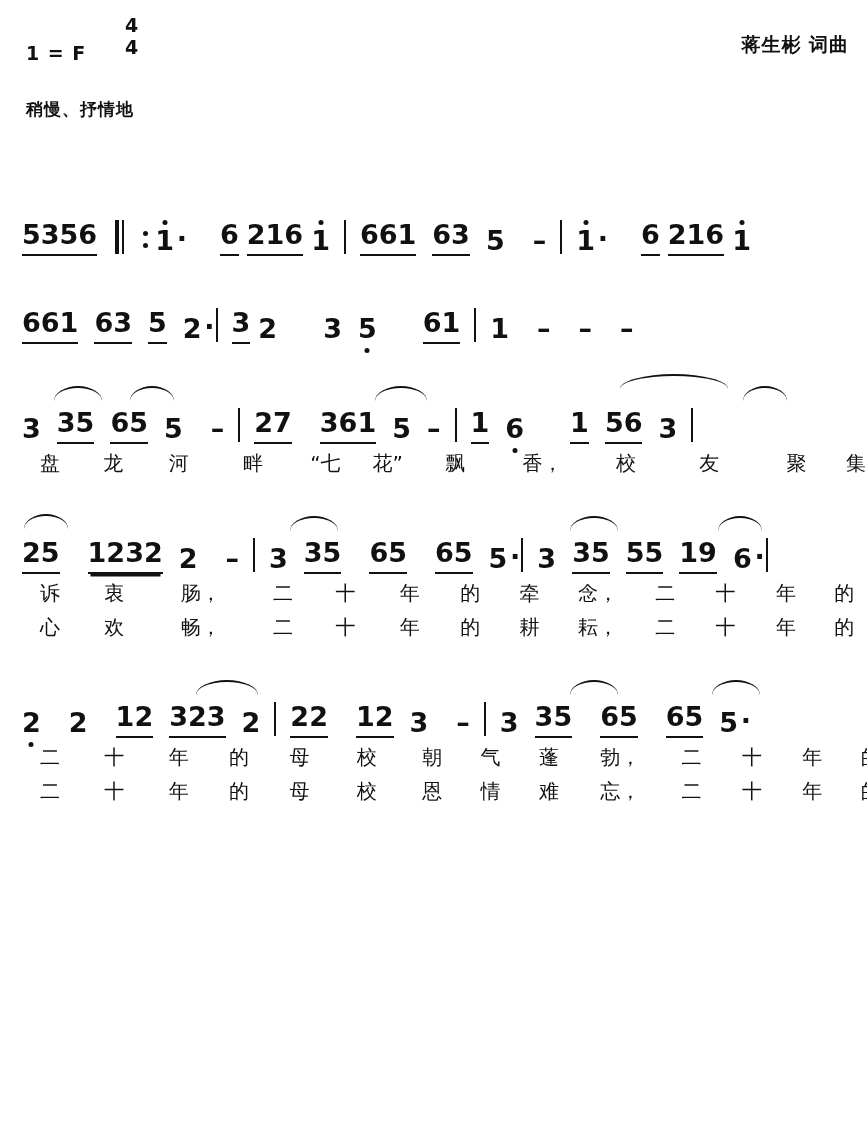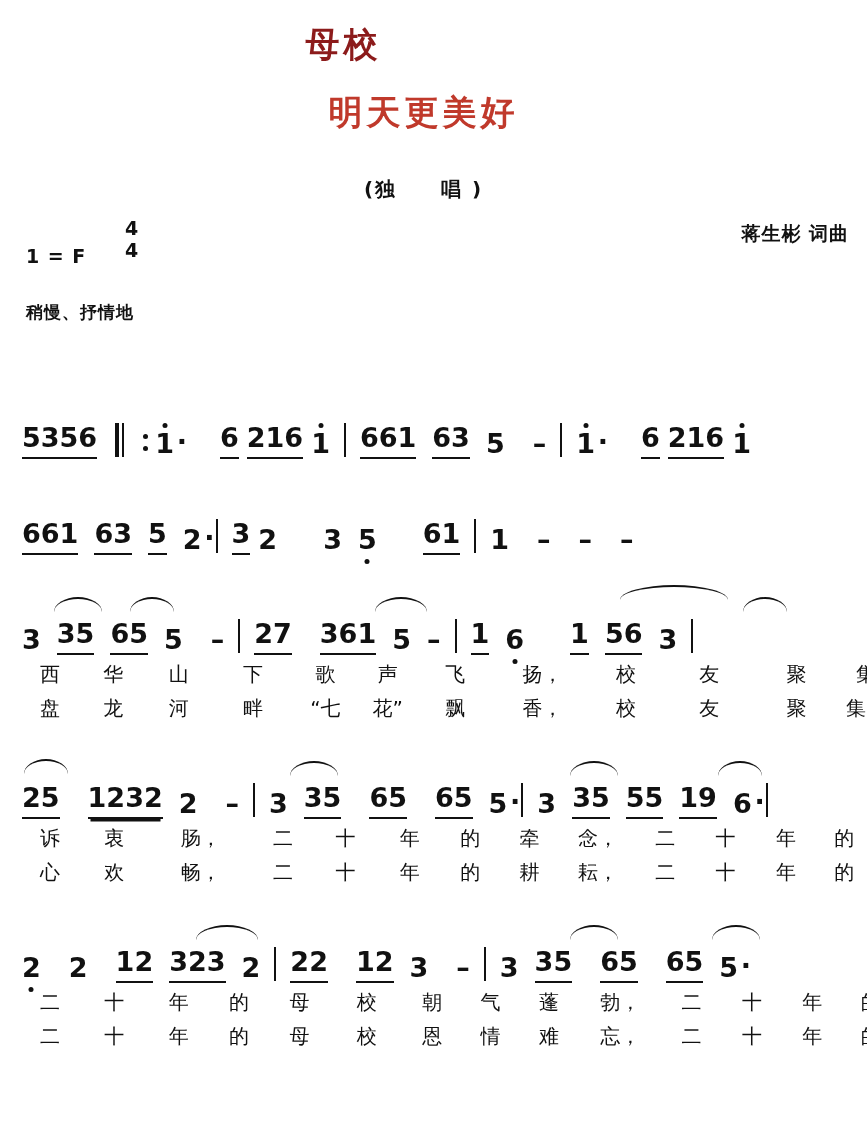--- a/index.html
+++ b/index.html
@@ -78,21 +78,21 @@
     font-weight: bold;
     font-size: 19px;
     text-align: center;
     line-height: 22px;
   }
   .meter .num { display: block; }
   .meter .den { display: block; }
   .composer {
     position: absolute;
     right: 18px;
-    top: 6px;
+    top: 20px;
     font-family: "DejaVu Sans", sans-serif;
     font-weight: bold;
     font-size: 19px;
     letter-spacing: 1px;
   }
   .tempo {
     position: absolute;
     left: 26px;
     top: 86px;
     font-family: "DejaVu Sans", sans-serif;
@@ -235,39 +235,34 @@
   .ly {
     display: inline-block;
     text-align: center;
   }
 </style>
 </head>
 <body>
 
 <div class="sheet">
 
-  <div class="title-block">
-    <div class="title-main">母校</div>
-    <div class="title-sub">明天更美好</div>
-    <div class="title-type">(独　　唱 )</div>
-  </div>
 
   <div class="meta-row">
     <div class="key-sig">1 = F</div>
     <div class="meter">
       <span class="num">4</span>
       <span class="den">4</span>
     </div>
     <div class="composer">蒋生彬 词曲</div>
     <div class="tempo">稍慢、抒情地</div>
   </div>
 
   <div class="systems">
 
-    <div class="system" style="margin-bottom:40px;">
+    <div class="system" style="margin-bottom:32px;">
       <div class="staff-line">
         <span class="tok beam1">5356</span>
         <span class="sp-xs"></span>
         <span class="repeat-start"></span>
         <span class="repeat-dots">
             <span class="a"></span>
             <span class="b"></span>
           </span>
         <span class="tok oct-up dot">1</span>
         <span class="sp-l"></span>
@@ -356,34 +351,20 @@
         <span class="sp-l"></span>
         <span class="tok beam1">1</span>
         <span class="sp-s"></span>
         <span class="tok beam1">56</span>
         <span class="sp-s"></span>
         <span class="tok">3</span>
         <span class="barline"></span>
       </div>
       <div class="lyrics" style="padding-left:0;">
         <div class="lyric-line">
-          <span class="ly" style="width:56px">西</span>
-          <span class="ly" style="width:58px">华</span>
-          <span class="ly" style="width:60px">山</span>
-          <span class="ly" style="width:76px">下</span>
-          <span class="ly" style="width:56px">歌</span>
-          <span class="ly" style="width:56px">声</span>
-          <span class="ly" style="width:66px">飞</span>
-          <span class="ly" style="width:96px">扬，</span>
-          <span class="ly" style="width:58px">校</span>
-          <span class="ly" style="width:96px">友</span>
-          <span class="ly" style="width:66px">聚</span>
-          <span class="ly" style="width:60px">集</span>
-        </div>
-        <div class="lyric-line">
           <span class="ly" style="width:56px">盘</span>
           <span class="ly" style="width:58px">龙</span>
           <span class="ly" style="width:60px">河</span>
           <span class="ly" style="width:76px">畔</span>
           <span class="ly" style="width:56px">“七</span>
           <span class="ly" style="width:56px">花”</span>
           <span class="ly" style="width:66px">飘</span>
           <span class="ly" style="width:96px">香，</span>
           <span class="ly" style="width:58px">校</span>
           <span class="ly" style="width:96px">友</span>

